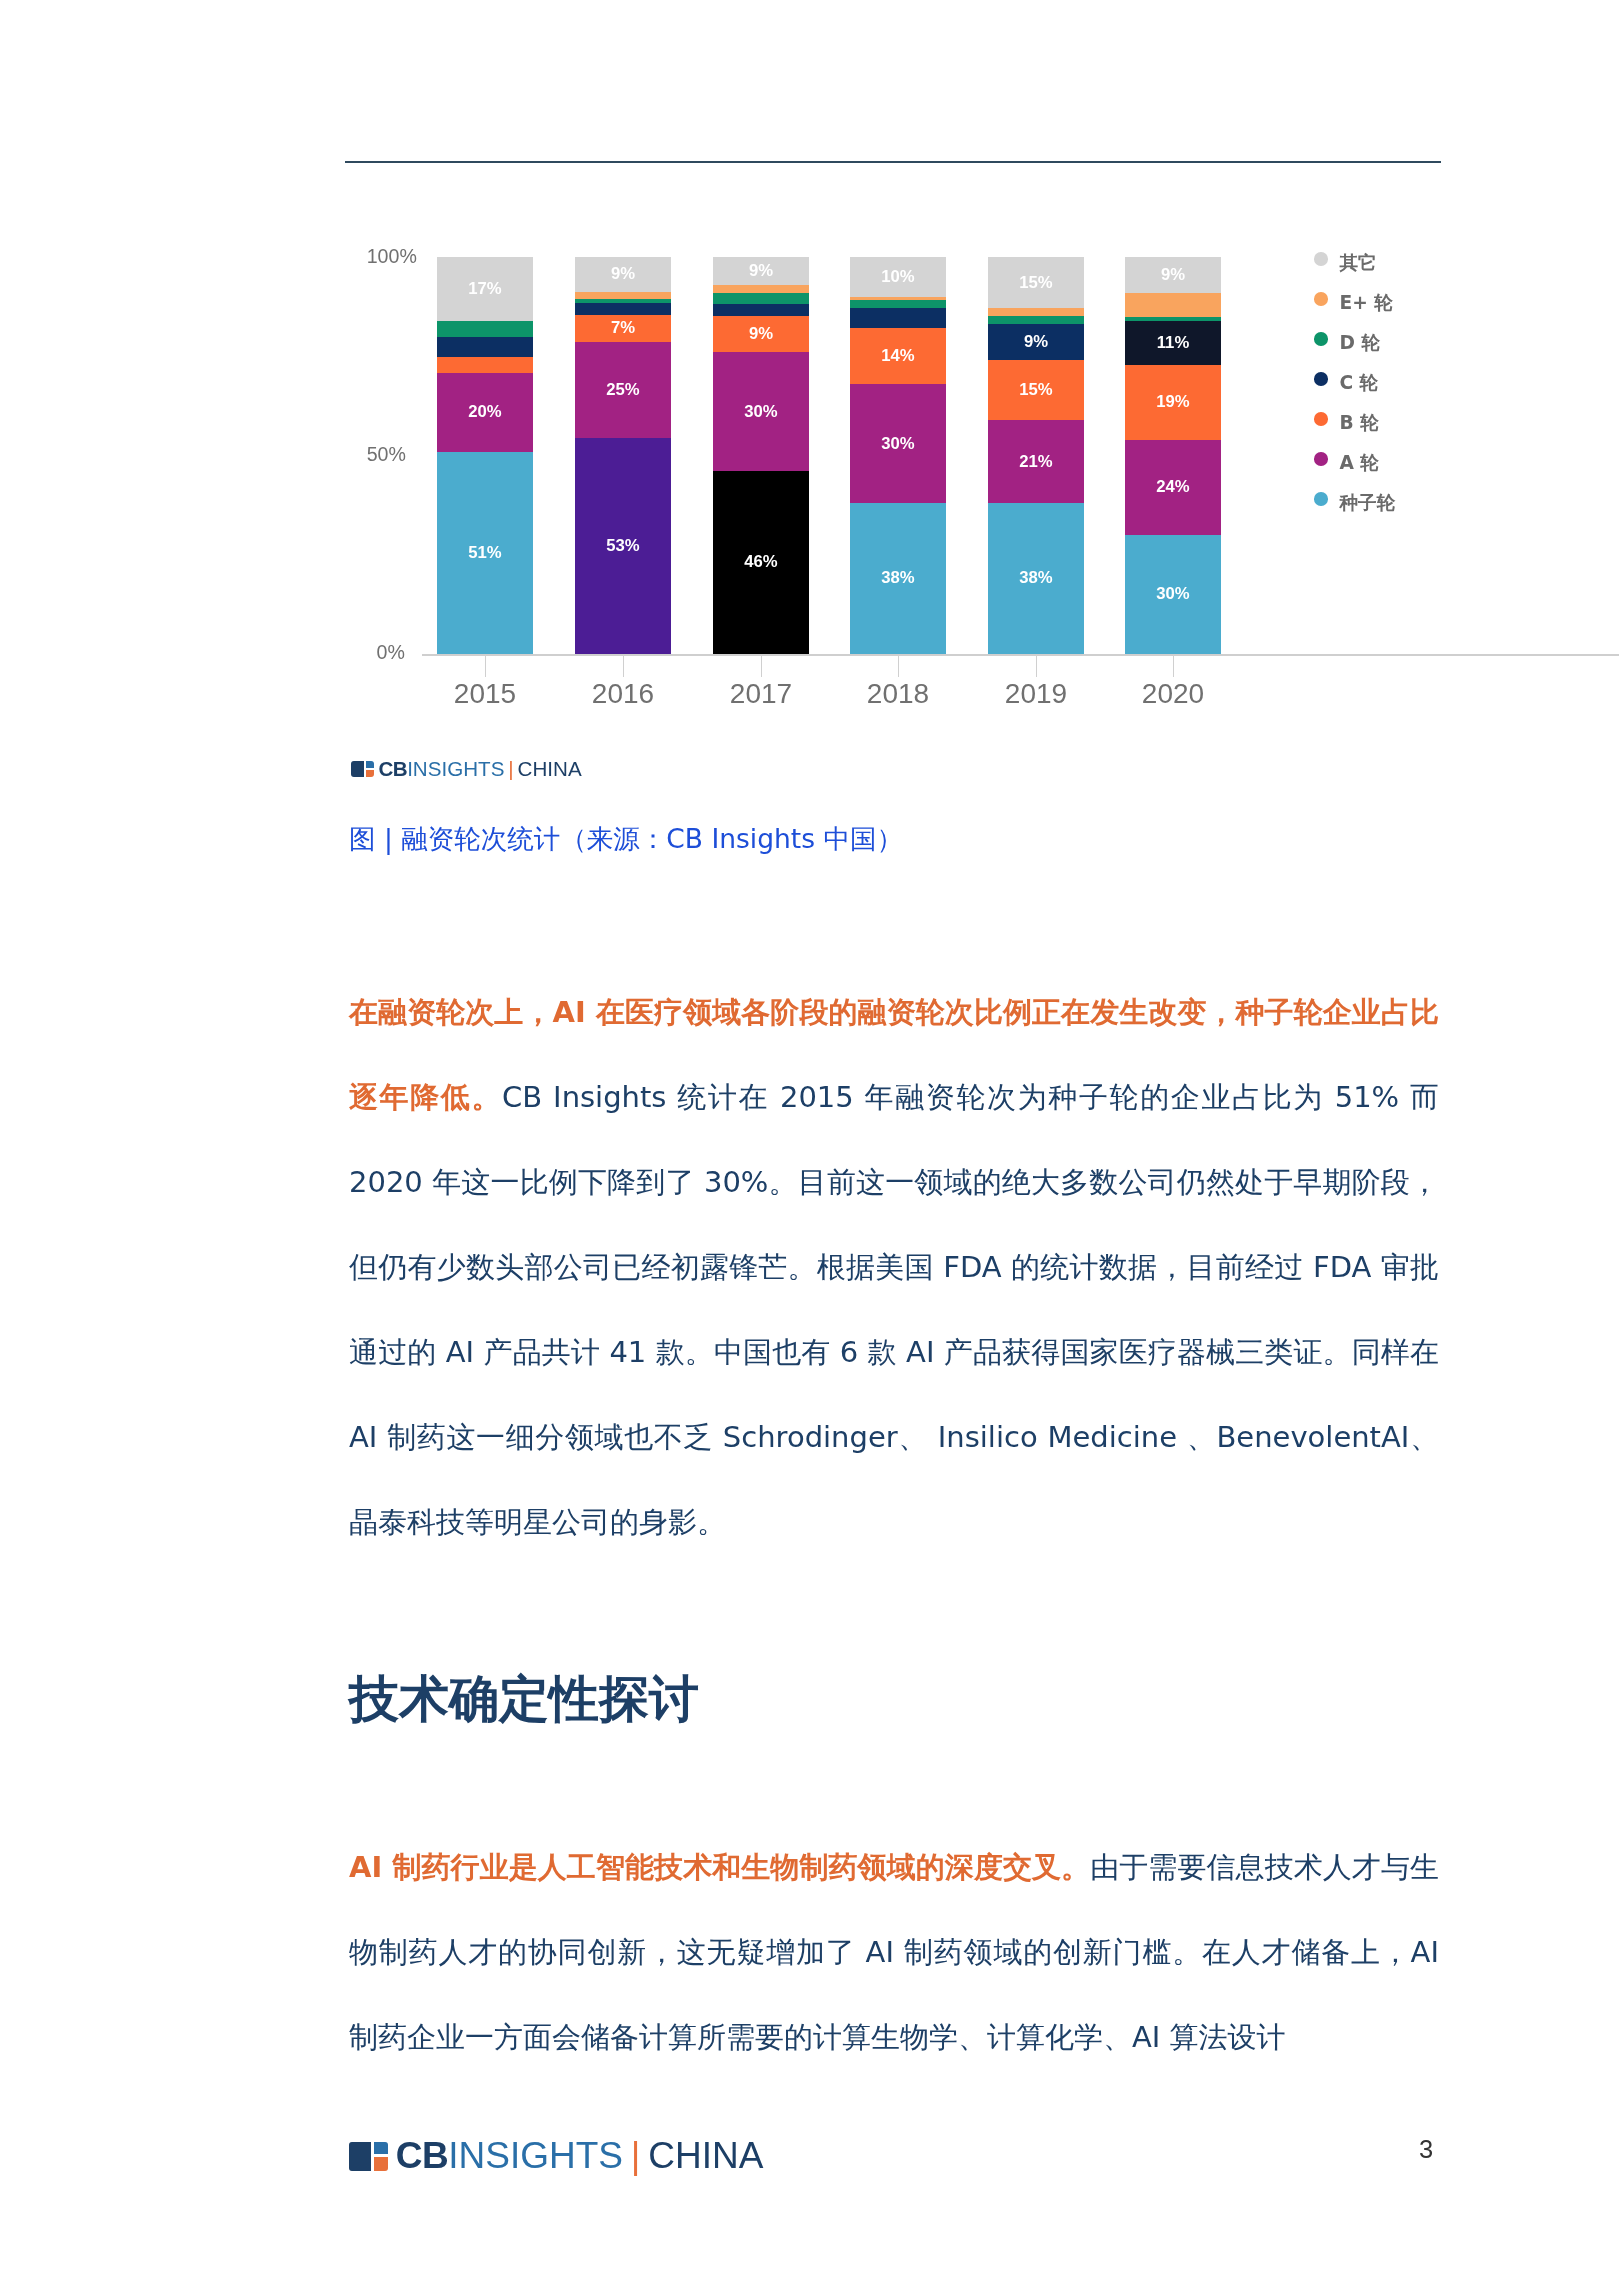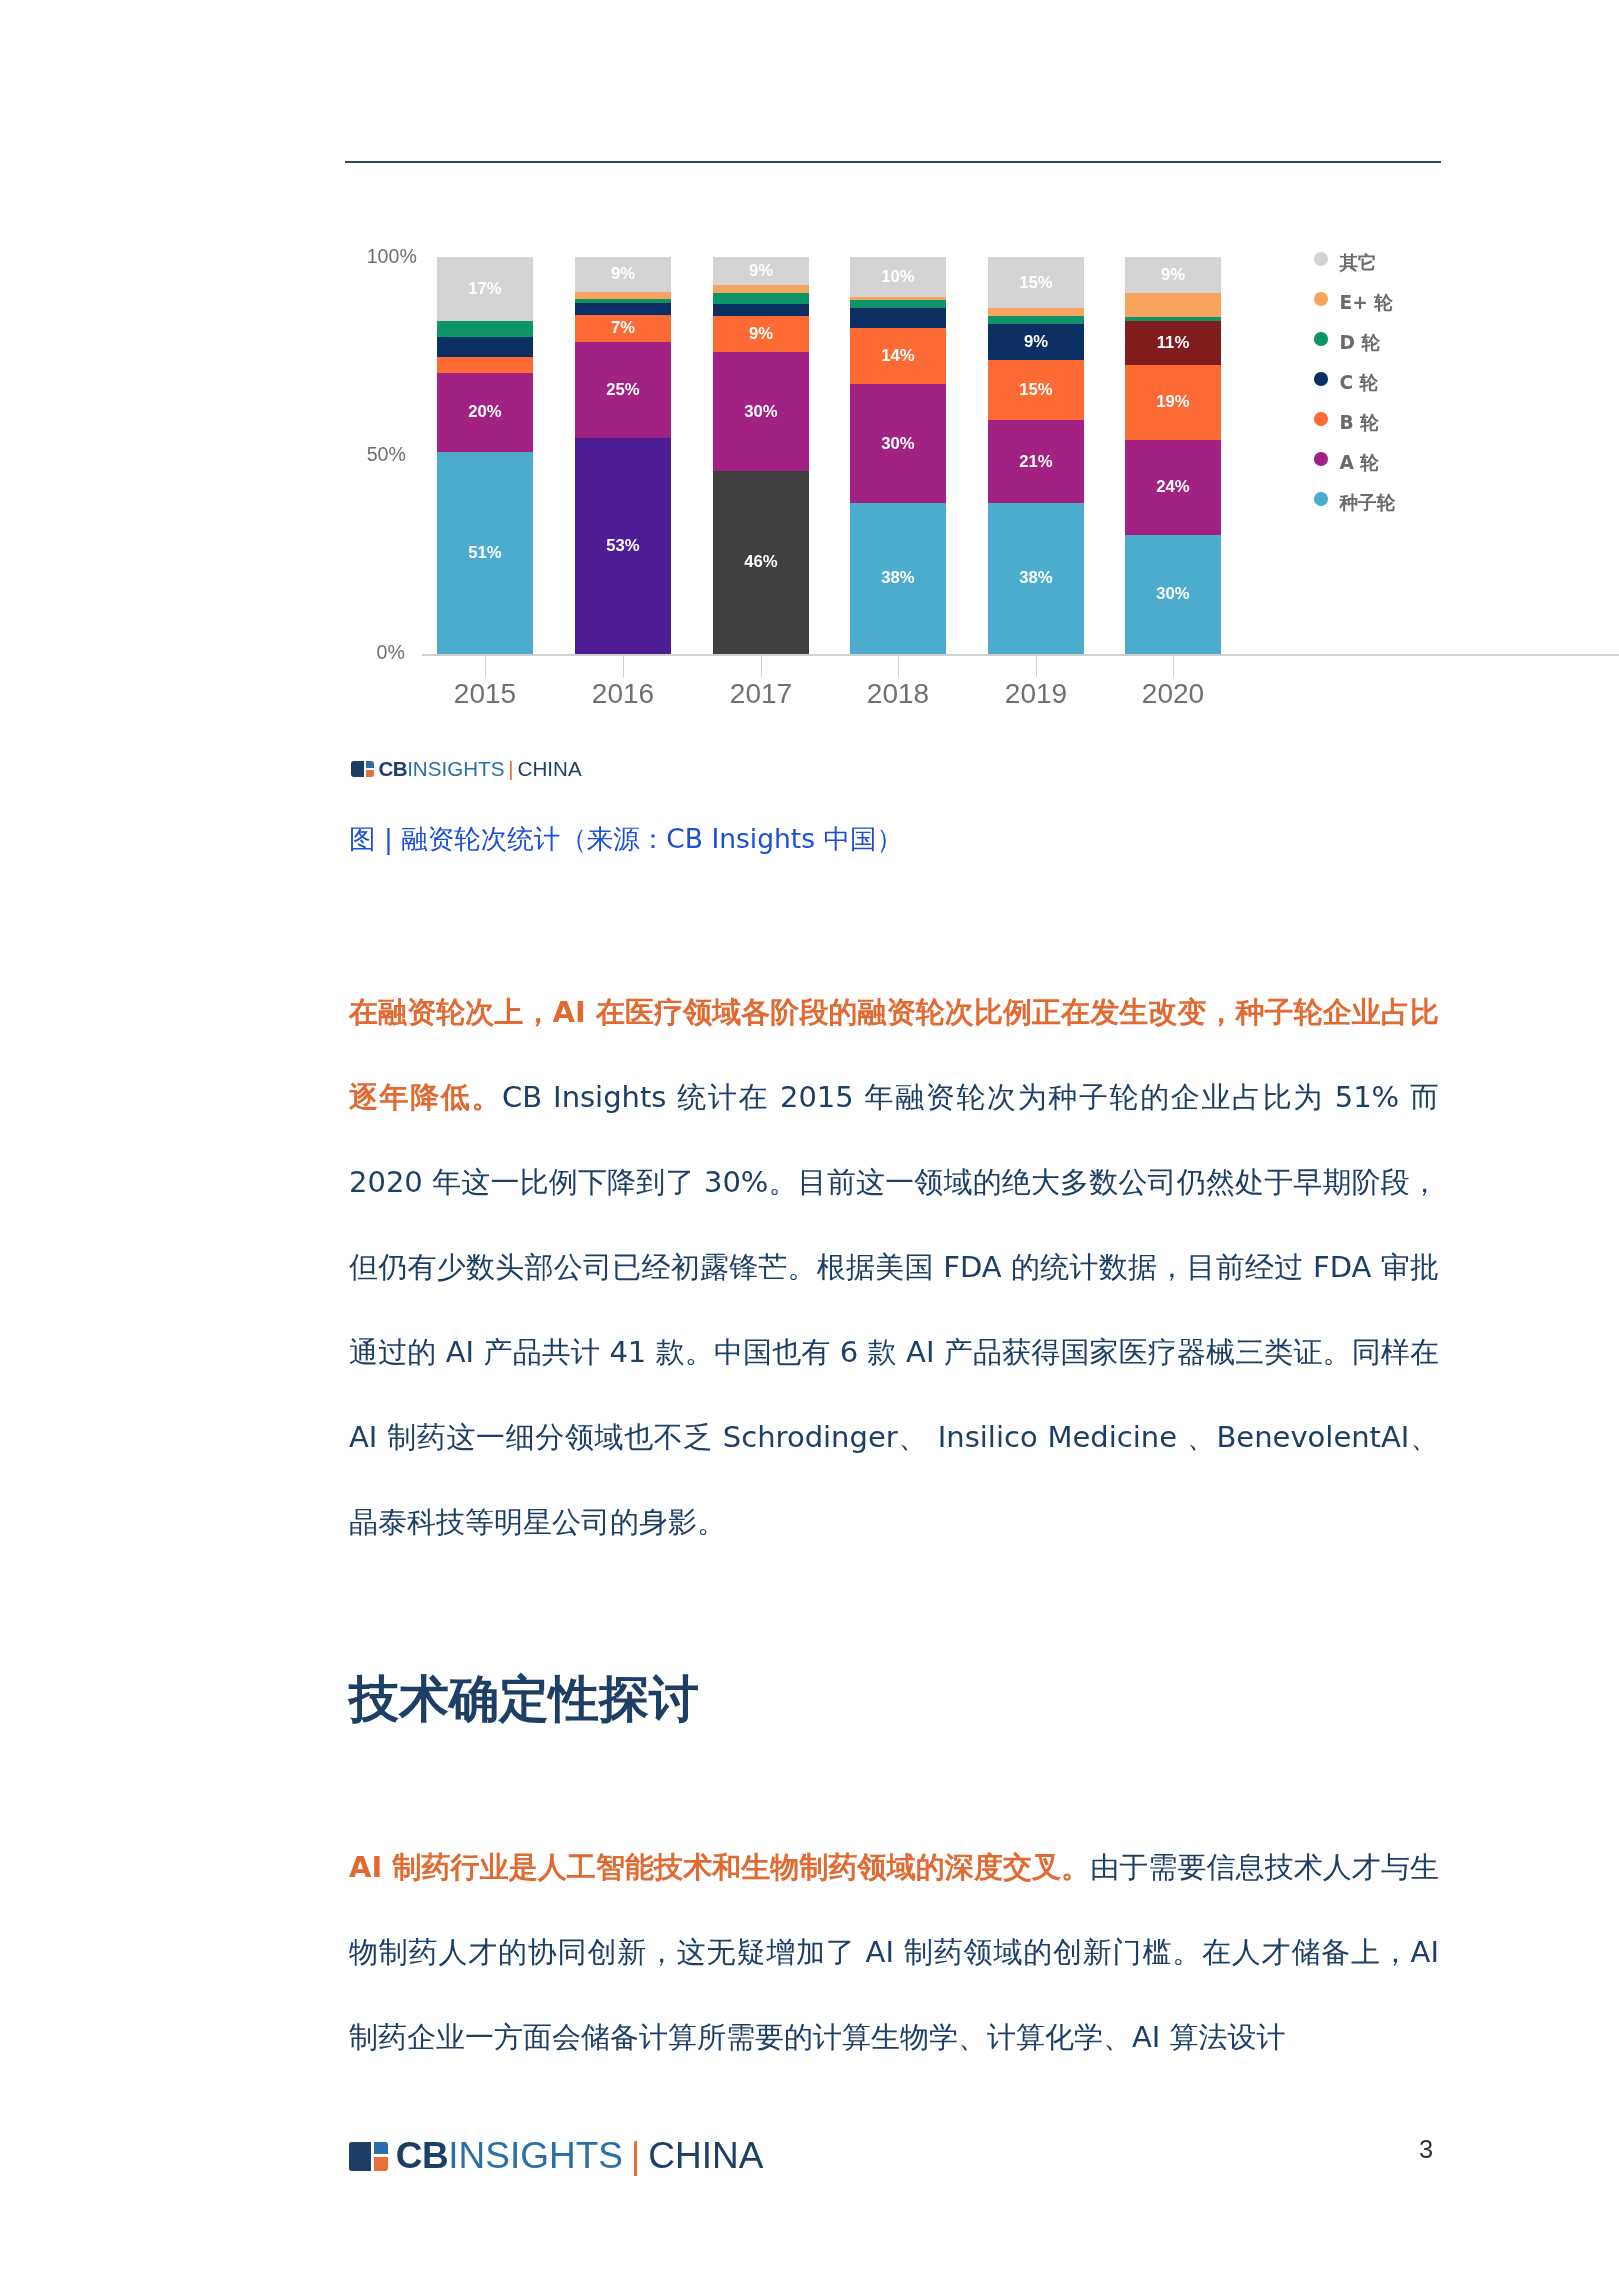--- a/index.html
+++ b/index.html
@@ -85,21 +85,21 @@
       </div>
       <div class="tick" style="left: 270px;"></div>
       <div class="x-label" style="left: 222px;">2016</div>
       <div class="bar" style="left: 360px;">
         <div class="seg" style="height: 28px; background: rgb(212, 212, 212);">9%</div>
         <div class="seg" style="height: 8px; background: rgb(249, 164, 94);"></div>
         <div class="seg" style="height: 12px; background: rgb(13, 148, 105);"></div>
         <div class="seg" style="height: 12px; background: rgb(12, 47, 99);"></div>
         <div class="seg" style="height: 36px; background: rgb(253, 106, 51);">9%</div>
         <div class="seg" style="height: 119px; background: rgb(162, 34, 131);">30%</div>
-        <div class="seg" style="height: 183px; background: #404040;">46%</div>
+        <div class="seg" style="height: 183px; background: #000000;">46%</div>
       </div>
       <div class="tick" style="left: 408px;"></div>
       <div class="x-label" style="left: 360px;">2017</div>
       <div class="bar" style="left: 497px;">
         <div class="seg" style="height: 40px; background: rgb(212, 212, 212);">10%</div>
         <div class="seg" style="height: 4px; background: rgb(249, 164, 94);"></div>
         <div class="seg" style="height: 8px; background: rgb(13, 148, 105);"></div>
         <div class="seg" style="height: 20px; background: rgb(12, 47, 99);"></div>
         <div class="seg" style="height: 56px; background: rgb(253, 106, 51);">14%</div>
         <div class="seg" style="height: 119px; background: rgb(162, 34, 131);">30%</div>
@@ -115,21 +115,21 @@
         <div class="seg" style="height: 60px; background: rgb(253, 106, 51);">15%</div>
         <div class="seg" style="height: 83px; background: rgb(162, 34, 131);">21%</div>
         <div class="seg" style="height: 151px; background: rgb(75, 172, 206);">38%</div>
       </div>
       <div class="tick" style="left: 683px;"></div>
       <div class="x-label" style="left: 635px;">2019</div>
       <div class="bar" style="left: 772px;">
         <div class="seg" style="height: 36px; background: rgb(212, 212, 212);">9%</div>
         <div class="seg" style="height: 24px; background: rgb(249, 164, 94);"></div>
         <div class="seg" style="height: 4px; background: rgb(13, 148, 105);"></div>
-        <div class="seg" style="height: 44px; background: #7f1d1d;">11%</div>
+        <div class="seg" style="height: 44px; background: #0f172a;">11%</div>
         <div class="seg" style="height: 75px; background: rgb(253, 106, 51);">19%</div>
         <div class="seg" style="height: 95px; background: rgb(162, 34, 131);">24%</div>
         <div class="seg" style="height: 119px; background: rgb(75, 172, 206);">30%</div>
       </div>
       <div class="tick" style="left: 820px;"></div>
       <div class="x-label" style="left: 772px;">2020</div>
     </div>
   <div class="legend" id="legend">
       <div class="legend-item">
         <span class="legend-dot" style="background: rgb(212, 212, 212);"></span>

